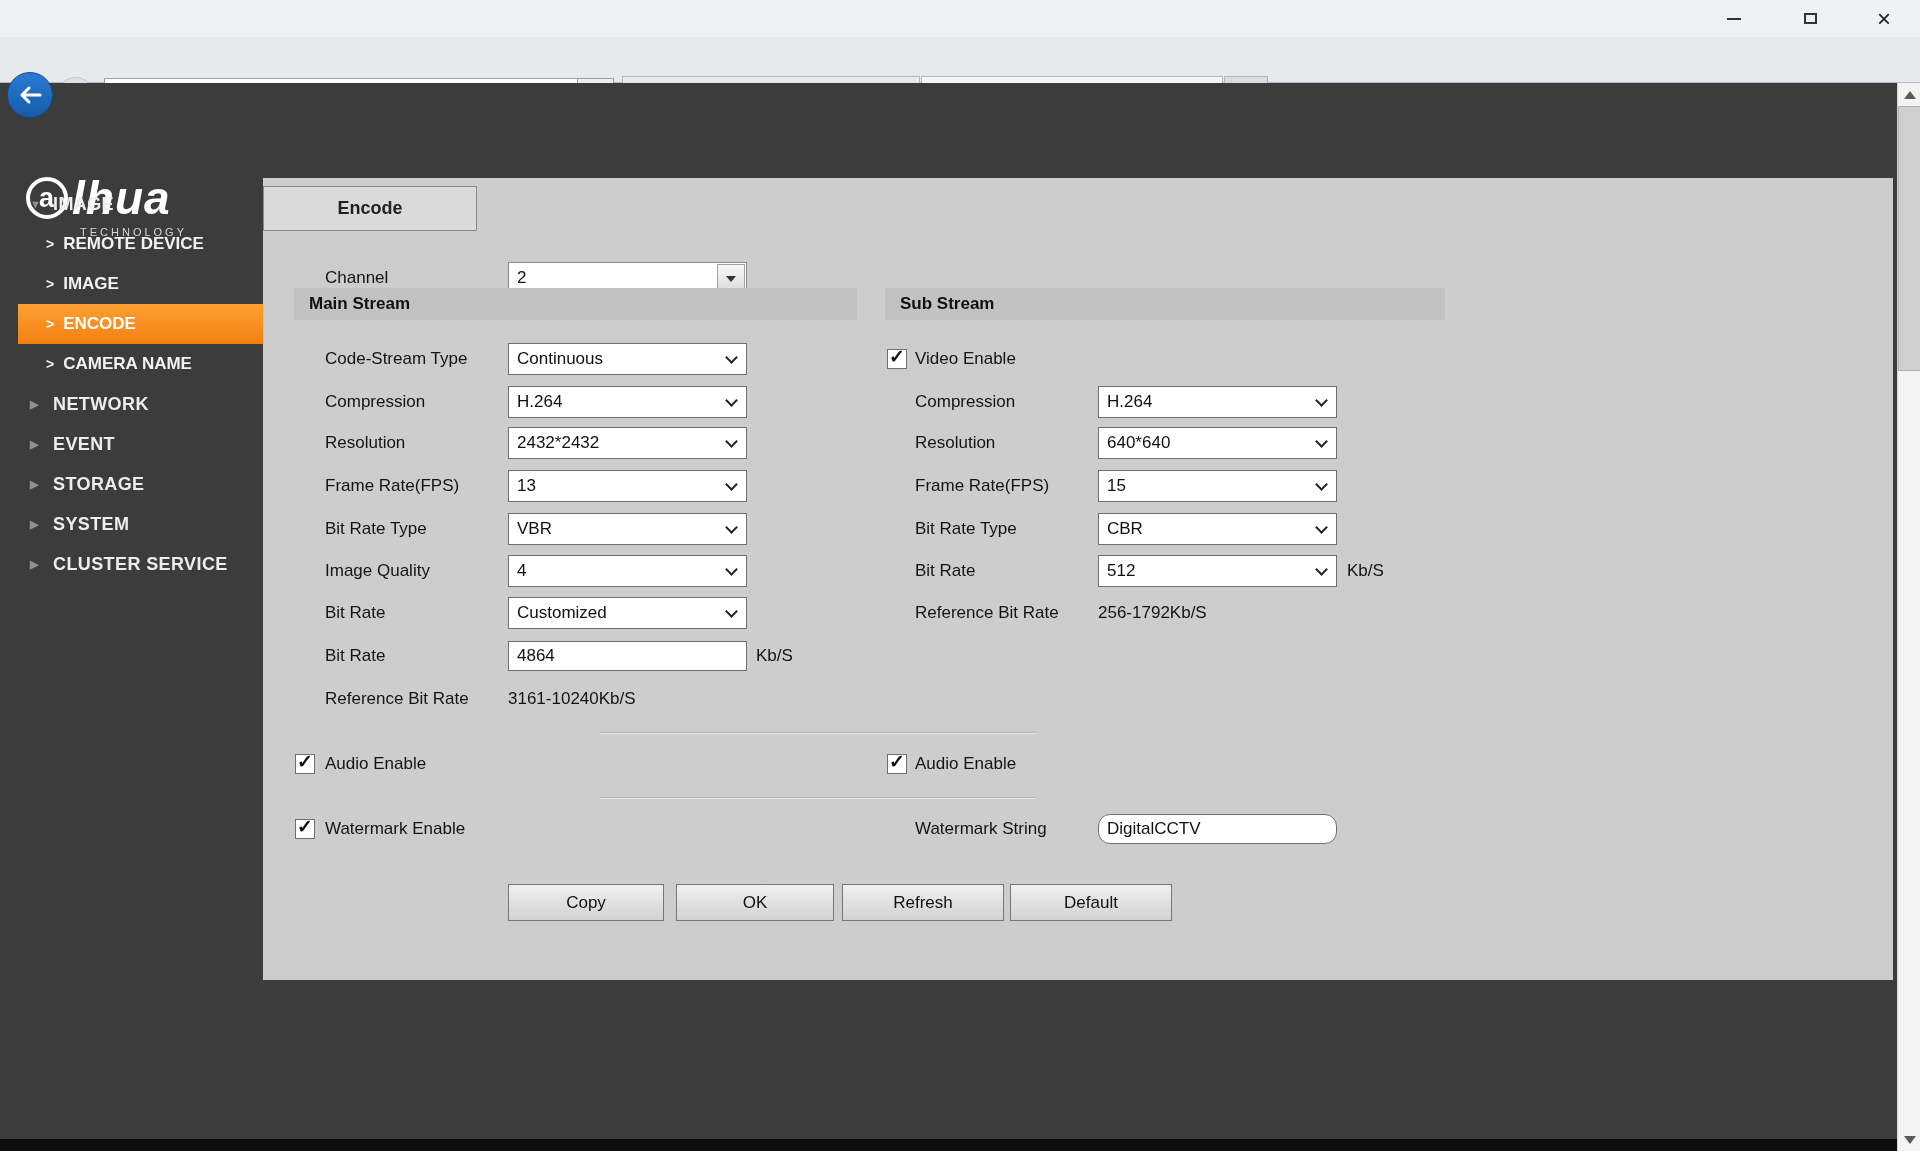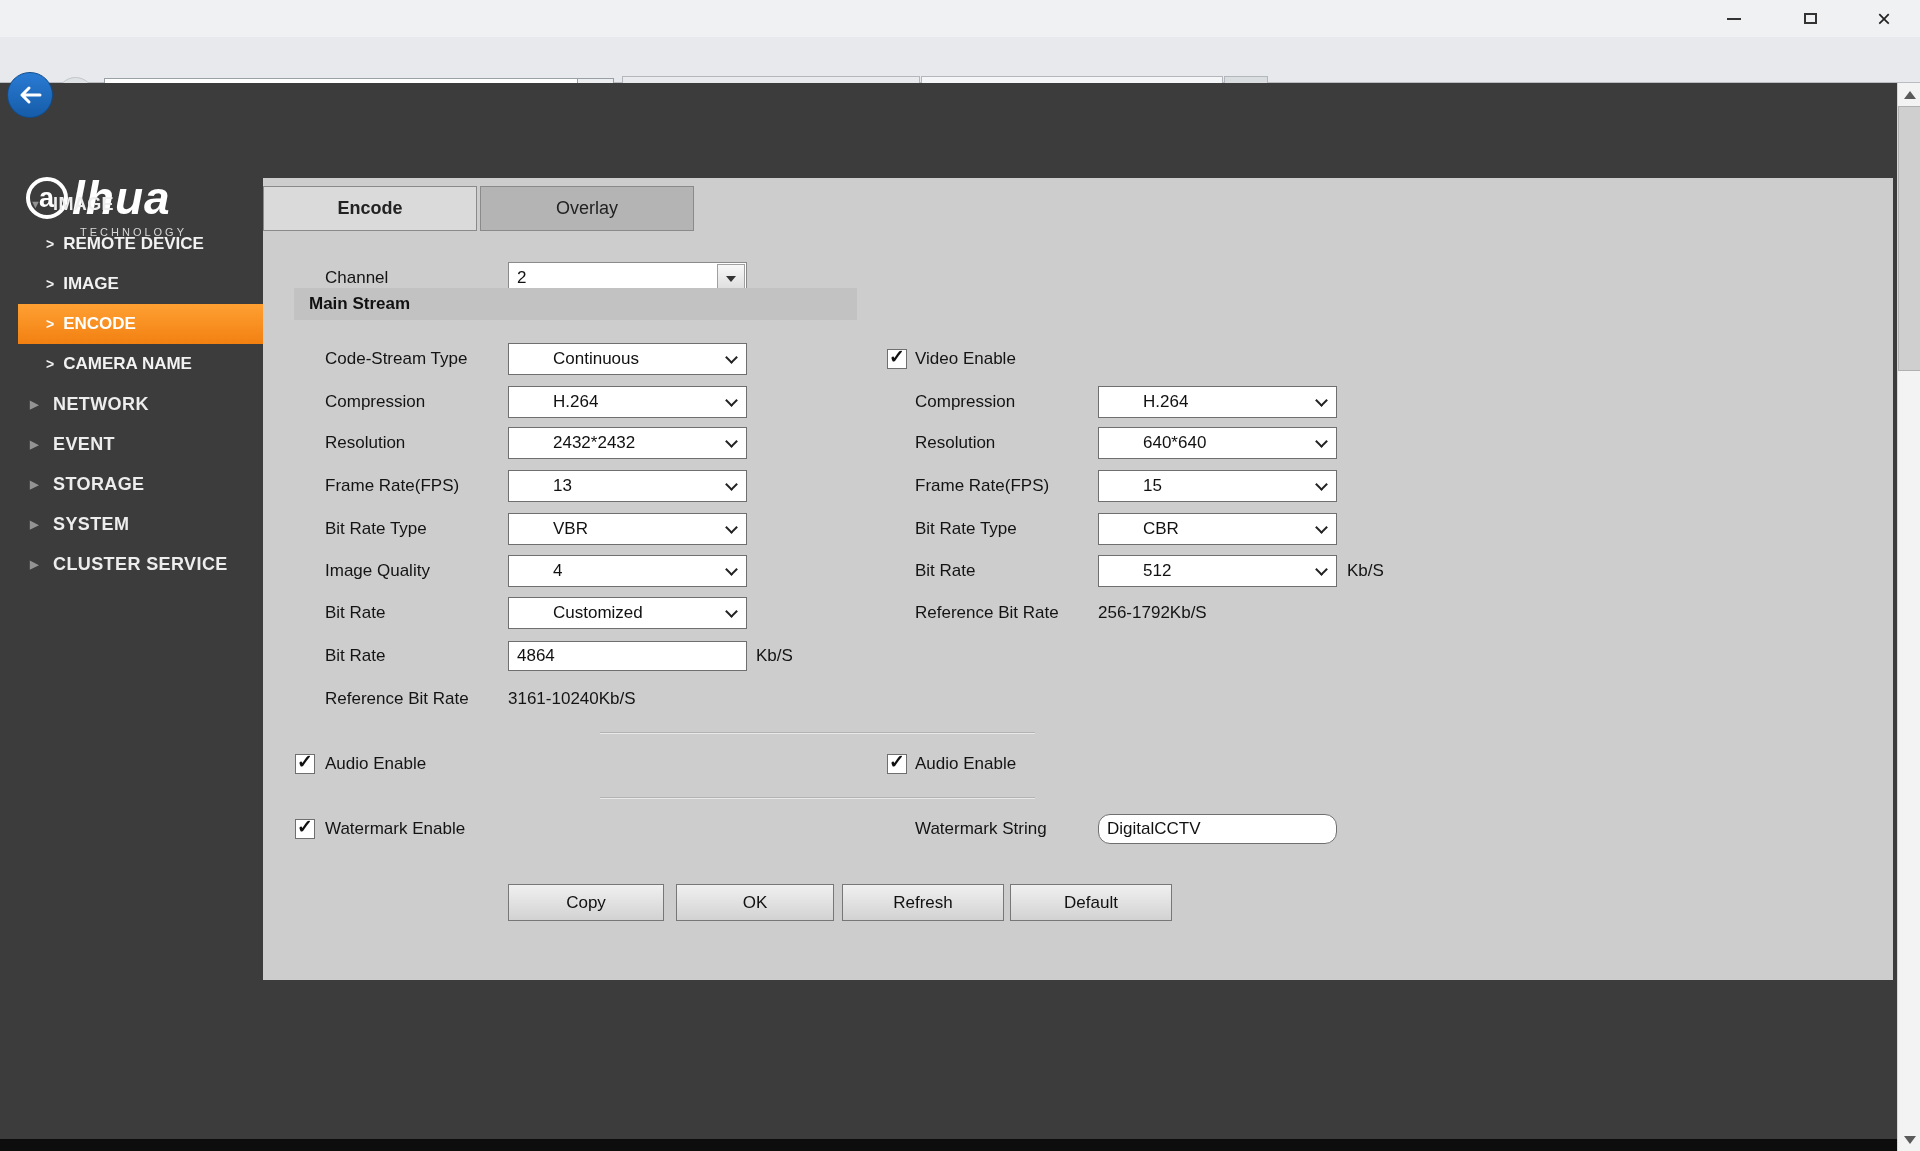--- a/index.html
+++ b/index.html
@@ -56,21 +56,21 @@
   
   .panel { position:absolute; left:263px; top:178px; width:1630px; height:802px; background:#cdcdcd; }
   .subtabs { position:absolute; left:0; top:8px; display:flex; gap:3px; }
   .subtab { width:214px; height:45px; display:flex; align-items:center; justify-content:center; font-size:18px; color:#222; background:#b4b4b4; border:1px solid #8a8a8a; }
   .subtab.active { background:#dadada; font-weight:bold; }
 
   .lbl { position:absolute; height:32px; line-height:32px; font-size:17px; color:#141414; white-space:nowrap; }
   .sec-hdr { position:absolute; height:32px; line-height:32px; background:#c2c2c2; font-weight:bold; font-size:17px; color:#111; padding-left:15px; }
 
   .ctl { position:absolute; width:239px; height:32px; background:#fff; border:1px solid #6f6f6f; font-size:17px; color:#111; }
-  .ctl .ctl-val { position:absolute; left:8px; top:5px;margin-left:36px; }
+  .ctl .ctl-val { position:absolute; left:8px; top:5px; }
   .chev { position:absolute; right:10px; top:9px; width:9px; height:9px; border-right:2px solid #222; border-bottom:2px solid #222; transform:rotate(45deg); }
 
   .combo { position:absolute; width:239px; height:32px; background:#fff; border:1px solid #8a8a8a; }
   .combo-val { position:absolute; left:8px; top:5px; font-size:17px; color:#111; }
   .combo-btn { position:absolute; right:1px; top:1px; width:28px; height:28px; background:linear-gradient(#f8f8f8,#dcdcdc); border:1px solid #a0a0a0; }
   .tri-down { position:absolute; left:8px; top:11px; width:0; height:0; border-left:5px solid transparent; border-right:5px solid transparent; border-top:6px solid #333; }
 
   .ti { position:absolute; width:239px; height:30px; background:#fff; border:1px solid #6f6f6f; font-size:17px; color:#111; padding:0 8px; font-family:"Liberation Sans", sans-serif; }
 
   .cb { position:absolute; width:20px; height:20px; background:#fff; border:1px solid #6f6f6f; text-align:center; }
@@ -221,32 +221,32 @@
   <div class="side-group">
     <span class="tri-ic">▶</span>
     <span>CLUSTER SERVICE</span>
   </div>
 </div>
 
 <div class="panel">
 
   <div class="subtabs">
     <div class="subtab active">Encode</div>
-    <div class="subtab">Overlay</div>
   </div>
 
   <div class="lbl" style="left:62px;top:84px">Channel</div>
   <div class="combo" style="left:245px;top:84px">
     <span class="combo-val">2</span>
     <span class="combo-btn">
         <span class="tri-down"></span>
       </span>
   </div>
 
   <div class="sec-hdr" style="left:31px;top:110px;width:563px">Main Stream</div>
+  <div class="sec-hdr" style="left:622px;top:110px;width:560px">Sub Stream</div>
 
   <div class="lbl" style="left:62px;top:165px">Code-Stream Type</div>
   <div class="ctl" style="left:245px;top:165px">
     <span class="ctl-val">Continuous</span>
       <span class="chev"></span>
   </div>
 
   <div class="lbl" style="left:62px;top:208px">Compression</div>
   <div class="ctl" style="left:245px;top:208px">
     <span class="ctl-val">H.264</span>

